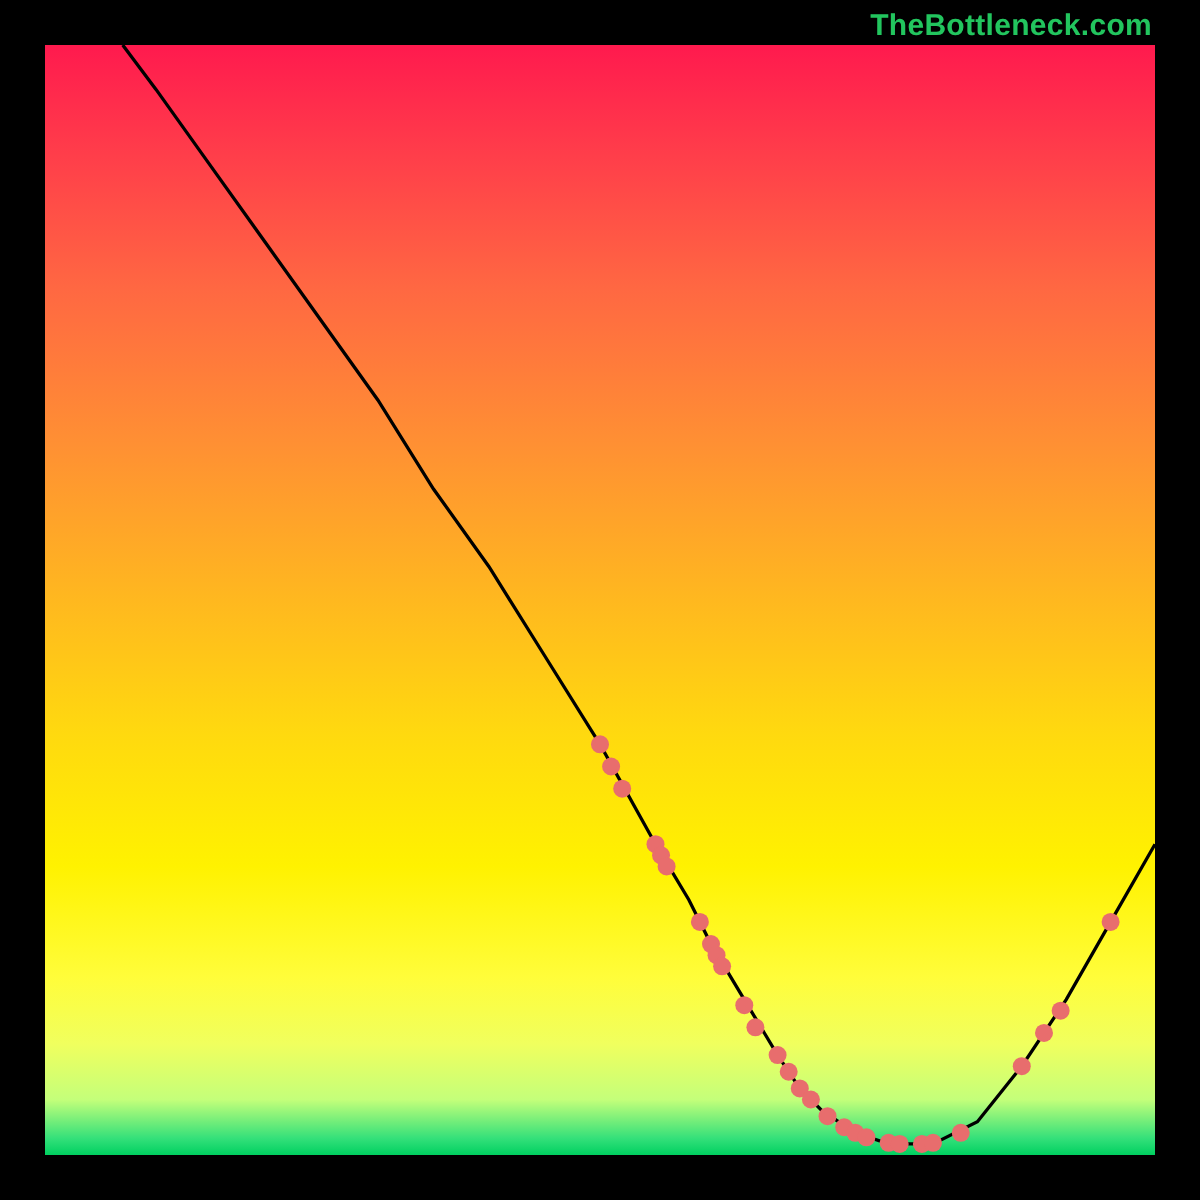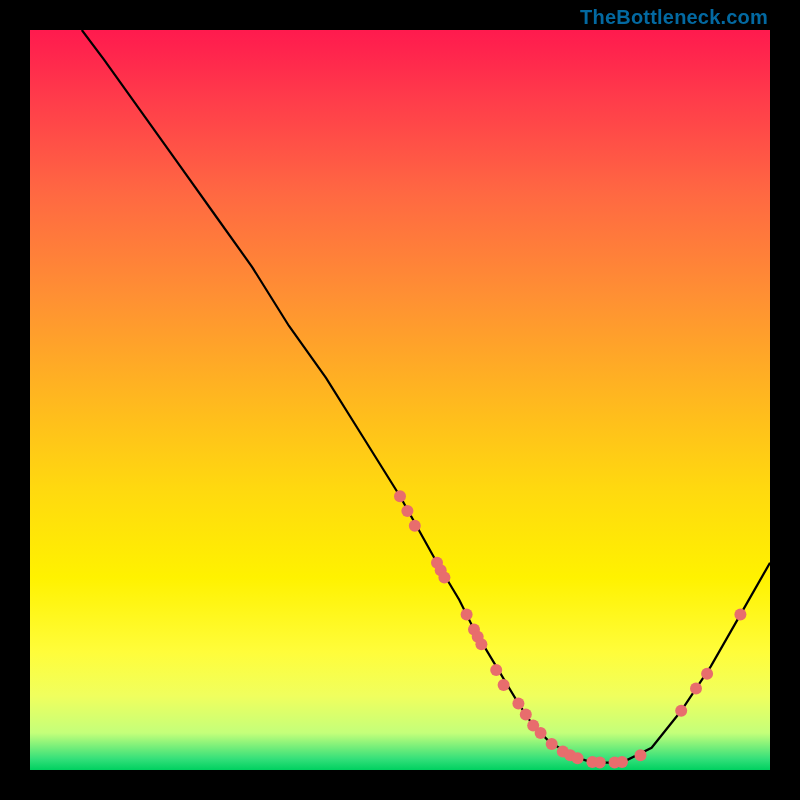--- a/index.html
+++ b/index.html
@@ -36,21 +36,21 @@
       #f0ff5e 90%,
       #c4ff7a 95%,
       #34e07a 98.5%,
       #00d060 100%
     );
   }
   .watermark {
     position: absolute;
     top: 6px;
     right: 32px;
-    color: #0369a1;
+    color: #22c55e;
     font-size: 20px;
     font-weight: 600;
     letter-spacing: 0.2px;
     user-select: none;
   }
   svg.curve {
     position: absolute;
     left: 0;
     top: 0;
     width: 740px;

